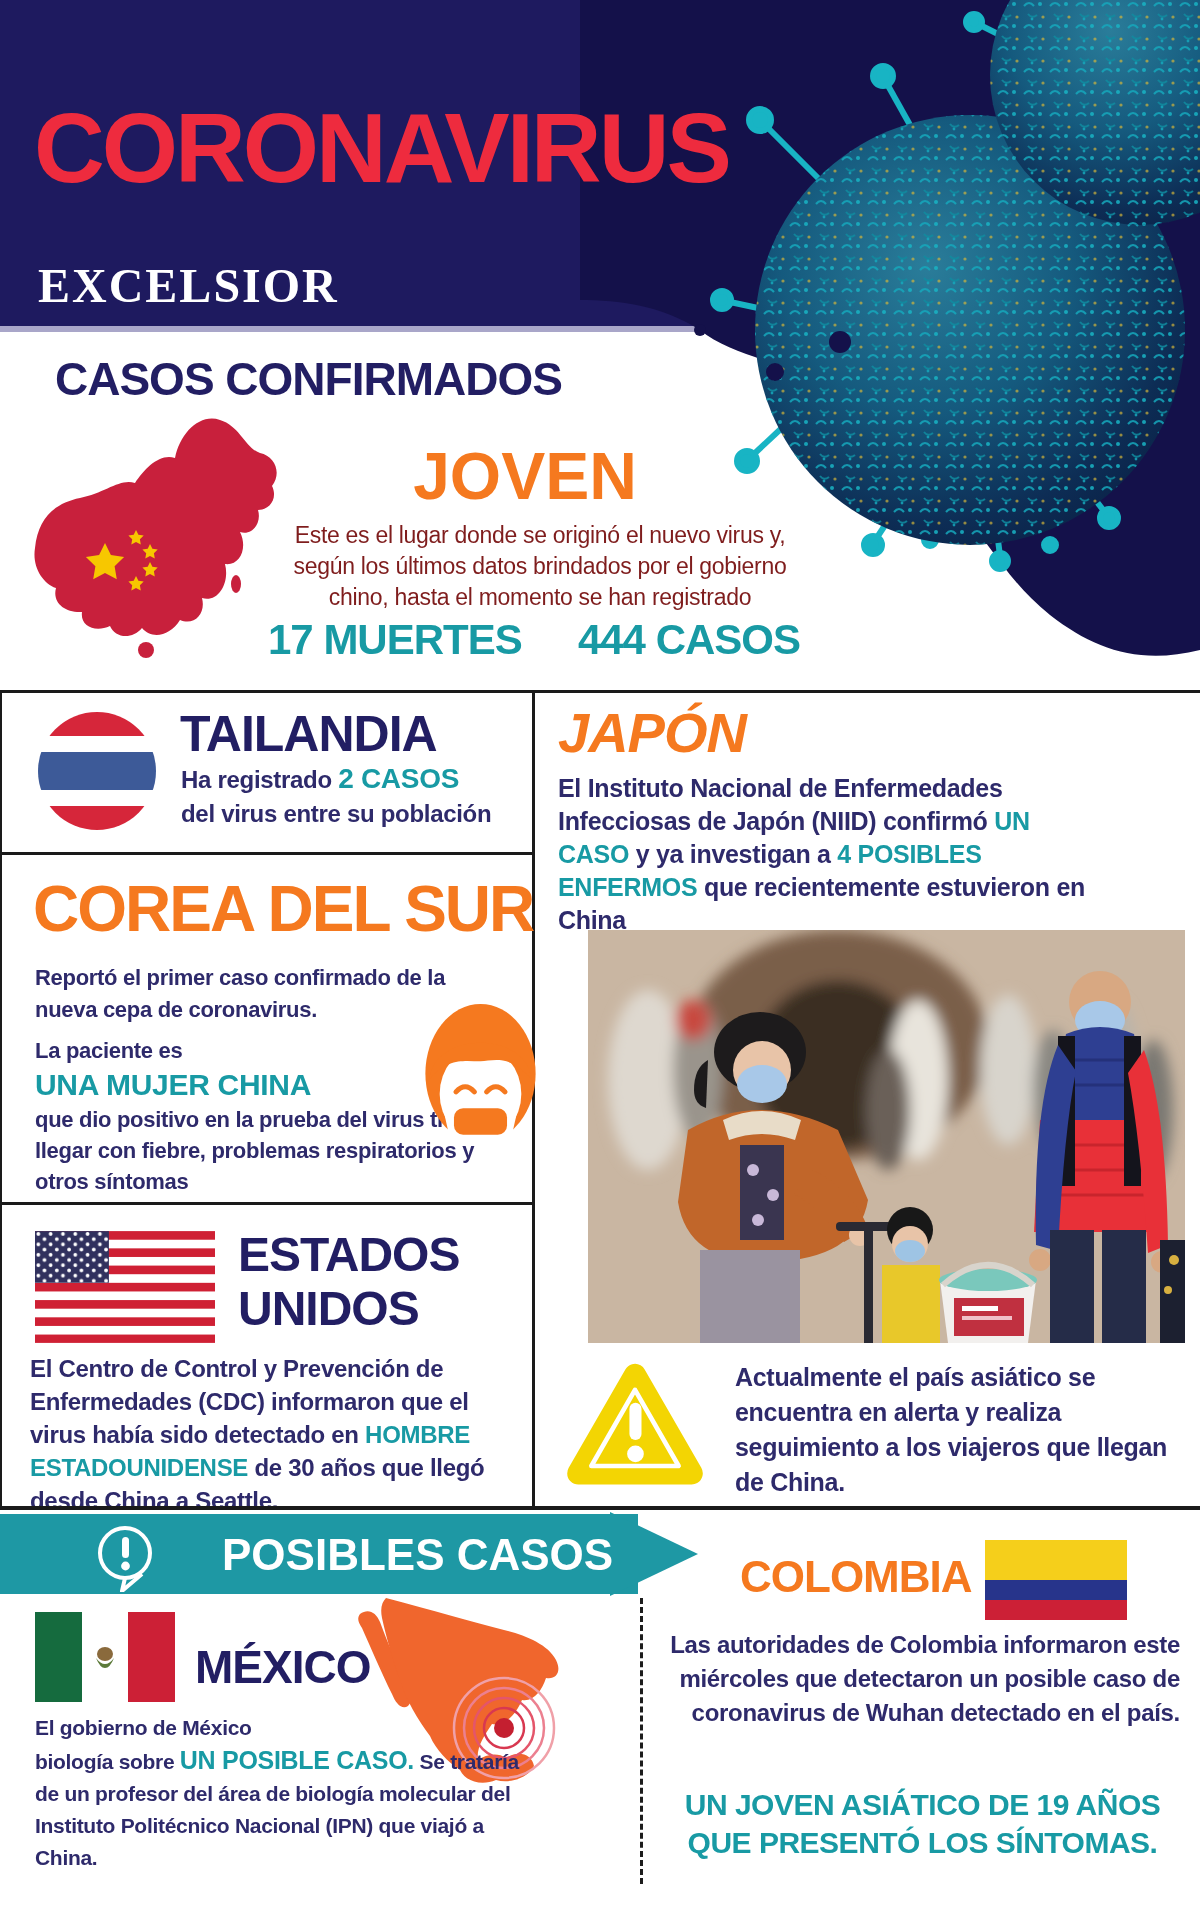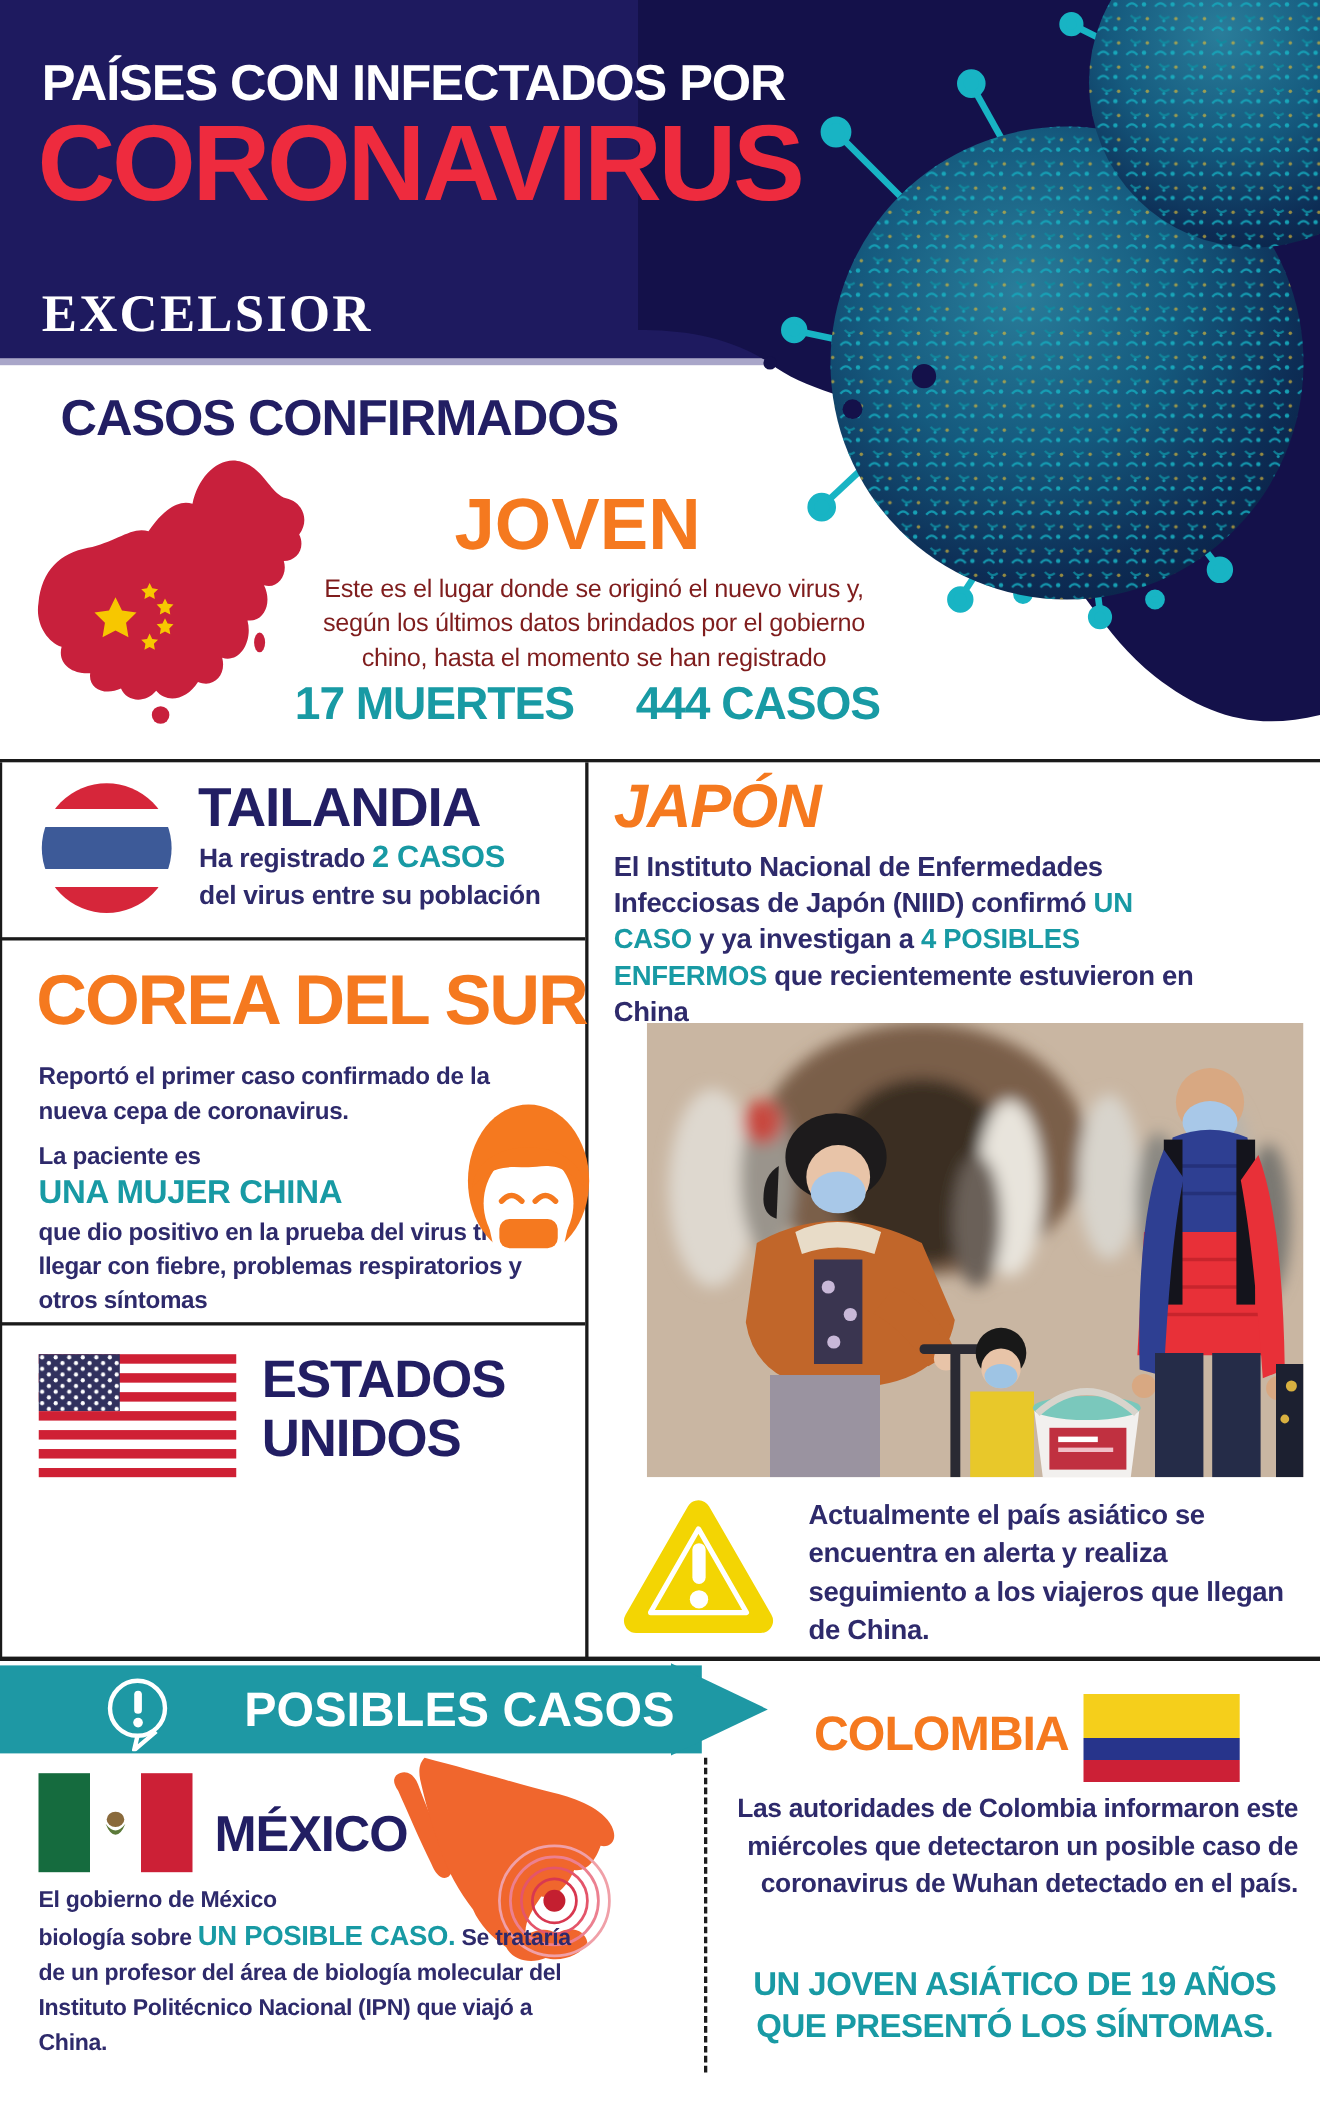--- a/index.html
+++ b/index.html
@@ -99,21 +99,20 @@
     </g>
     <circle cx="390" cy="330" r="215" fill="url(#g1)"></circle>
     <circle cx="390" cy="330" r="215" fill="url(#vt)" opacity="0.85"></circle>
     <circle cx="560" cy="75" r="150" fill="url(#g1)"></circle>
     <circle cx="560" cy="75" r="150" fill="url(#vt)" opacity="0.85"></circle>
     <circle cx="195" cy="372" r="9" fill="#14114a"></circle>
     <circle cx="260" cy="342" r="11" fill="#14114a"></circle>
     <circle cx="120" cy="330" r="6" fill="#14114a"></circle>
   </svg>
 
-  <div class="abs kicker">PAÍSES CON INFECTADOS POR</div>
   <div class="abs main-title">CORONAVIRUS</div>
   <div class="abs brand">EXCELSIOR</div>
 
   <div class="abs sec-heading">CASOS CONFIRMADOS</div>
 
   <svg class="abs" style="left:20px;top:398px;" width="300" height="285" viewBox="0 0 300 285">
     <path d="M15,150 C18,120 35,105 60,100 C85,95 100,80 115,85 C125,70 140,55 155,60 C160,35 180,15 200,22 C220,28 225,50 240,55 C255,58 262,75 252,88 C258,100 250,112 238,112 C242,125 232,138 220,134 C228,150 220,168 205,166 C210,185 198,205 182,200 C186,215 175,228 160,222 C150,238 132,242 122,230 C112,242 95,240 90,228 C75,235 60,228 62,214 C45,215 32,205 36,190 C22,185 12,168 15,150 Z" fill="#c8203c"></path>
     <ellipse cx="216" cy="186" rx="5" ry="9" fill="#c8203c"></ellipse>
     <circle cx="126" cy="252" r="8" fill="#c8203c"></circle>
     <g fill="#f7c700">
@@ -183,20 +182,23 @@
       <rect y="72.8" width="190" height="9.1"></rect>
         <rect y="91" width="190" height="9.1"></rect>
       <rect y="109.2" width="190" height="8.8"></rect>
     </g>
     <rect width="78" height="54.5" fill="#31315e"></rect>
     <rect width="78" height="54.5" fill="url(#usStars)"></rect>
   </svg>
   <div class="abs country-title-navy" style="left:238px;top:1228px;font-size:48px;line-height:54px;letter-spacing:-1px;">
     <span class="blk">ESTADOS</span>
     <span class="blk">UNIDOS</span>
+  </div>
+  <div class="abs body-txt" style="left:30px;top:1352px;width:492px;font-size:24px;line-height:33px;">
+    <span>El Centro de Control y Prevención de Enfermedades (CDC) informaron que el virus había sido detectado en </span><span class="teal">HOMBRE ESTADOUNIDENSE</span><span> de 30 años que llegó desde China a Seattle.</span>
   </div>
 
   <div class="abs country-title-orange" style="left:558px;top:700px;font-size:56px;letter-spacing:-1px;font-style:italic;">JAPÓN</div>
   <div class="abs body-txt" style="left:558px;top:772px;width:545px;font-size:25px;line-height:33px;">
     <span>El Instituto Nacional de Enfermedades Infecciosas de Japón (NIID) confirmó </span><span class="teal">UN CASO</span><span> y ya investigan a </span><span class="teal">4 POSIBLES ENFERMOS</span><span> que recientemente estuvieron en China</span>
   </div>
 
   <svg class="abs" style="left:588px;top:930px;" width="597" height="413" viewBox="0 0 597 413">
     <defs>
         <filter id="pblur" x="-20%" y="-20%" width="140%" height="140%">

